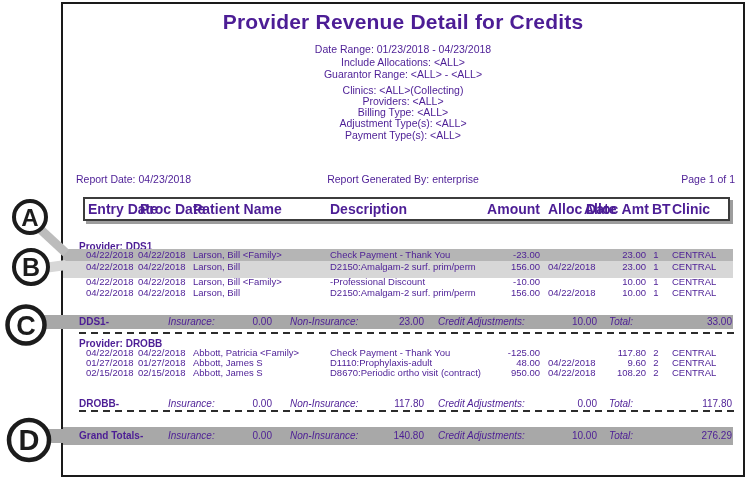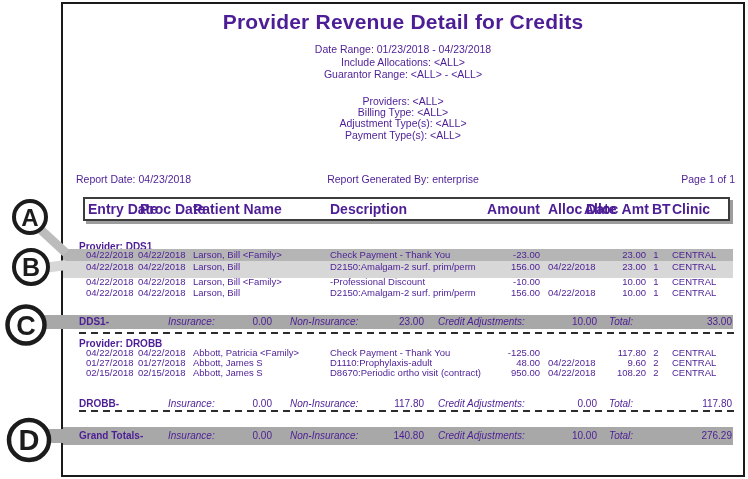--- a/index.html
+++ b/index.html
@@ -56,20 +56,21 @@
 
 <div id="canvas">
 
   <div id="doc">
 
     <div class="abs title">Provider Revenue Detail for Credits</div>
 
     <div class="abs param" style="top:39px">Date Range: 01/23/2018 - 04/23/2018</div>
     <div class="abs param" style="top:52px">Include Allocations: &lt;ALL&gt;</div>
     <div class="abs param" style="top:64px">Guarantor Range: &lt;ALL&gt; - &lt;ALL&gt;</div>
+    <div class="abs param" style="top:80px">Clinics: &lt;ALL&gt;(Collecting)</div>
     <div class="abs param" style="top:91px">Providers: &lt;ALL&gt;</div>
     <div class="abs param" style="top:102px">Billing Type: &lt;ALL&gt;</div>
     <div class="abs param" style="top:113px">Adjustment Type(s): &lt;ALL&gt;</div>
     <div class="abs param" style="top:125px">Payment Type(s): &lt;ALL&gt;</div>
 
     <div class="abs meta-row">
       <span class="meta-left">Report Date: 04/23/2018</span>
       <span class="meta-center">Report Generated By: enterprise</span>
       <span class="meta-right">Page 1 of 1</span>
     </div>

